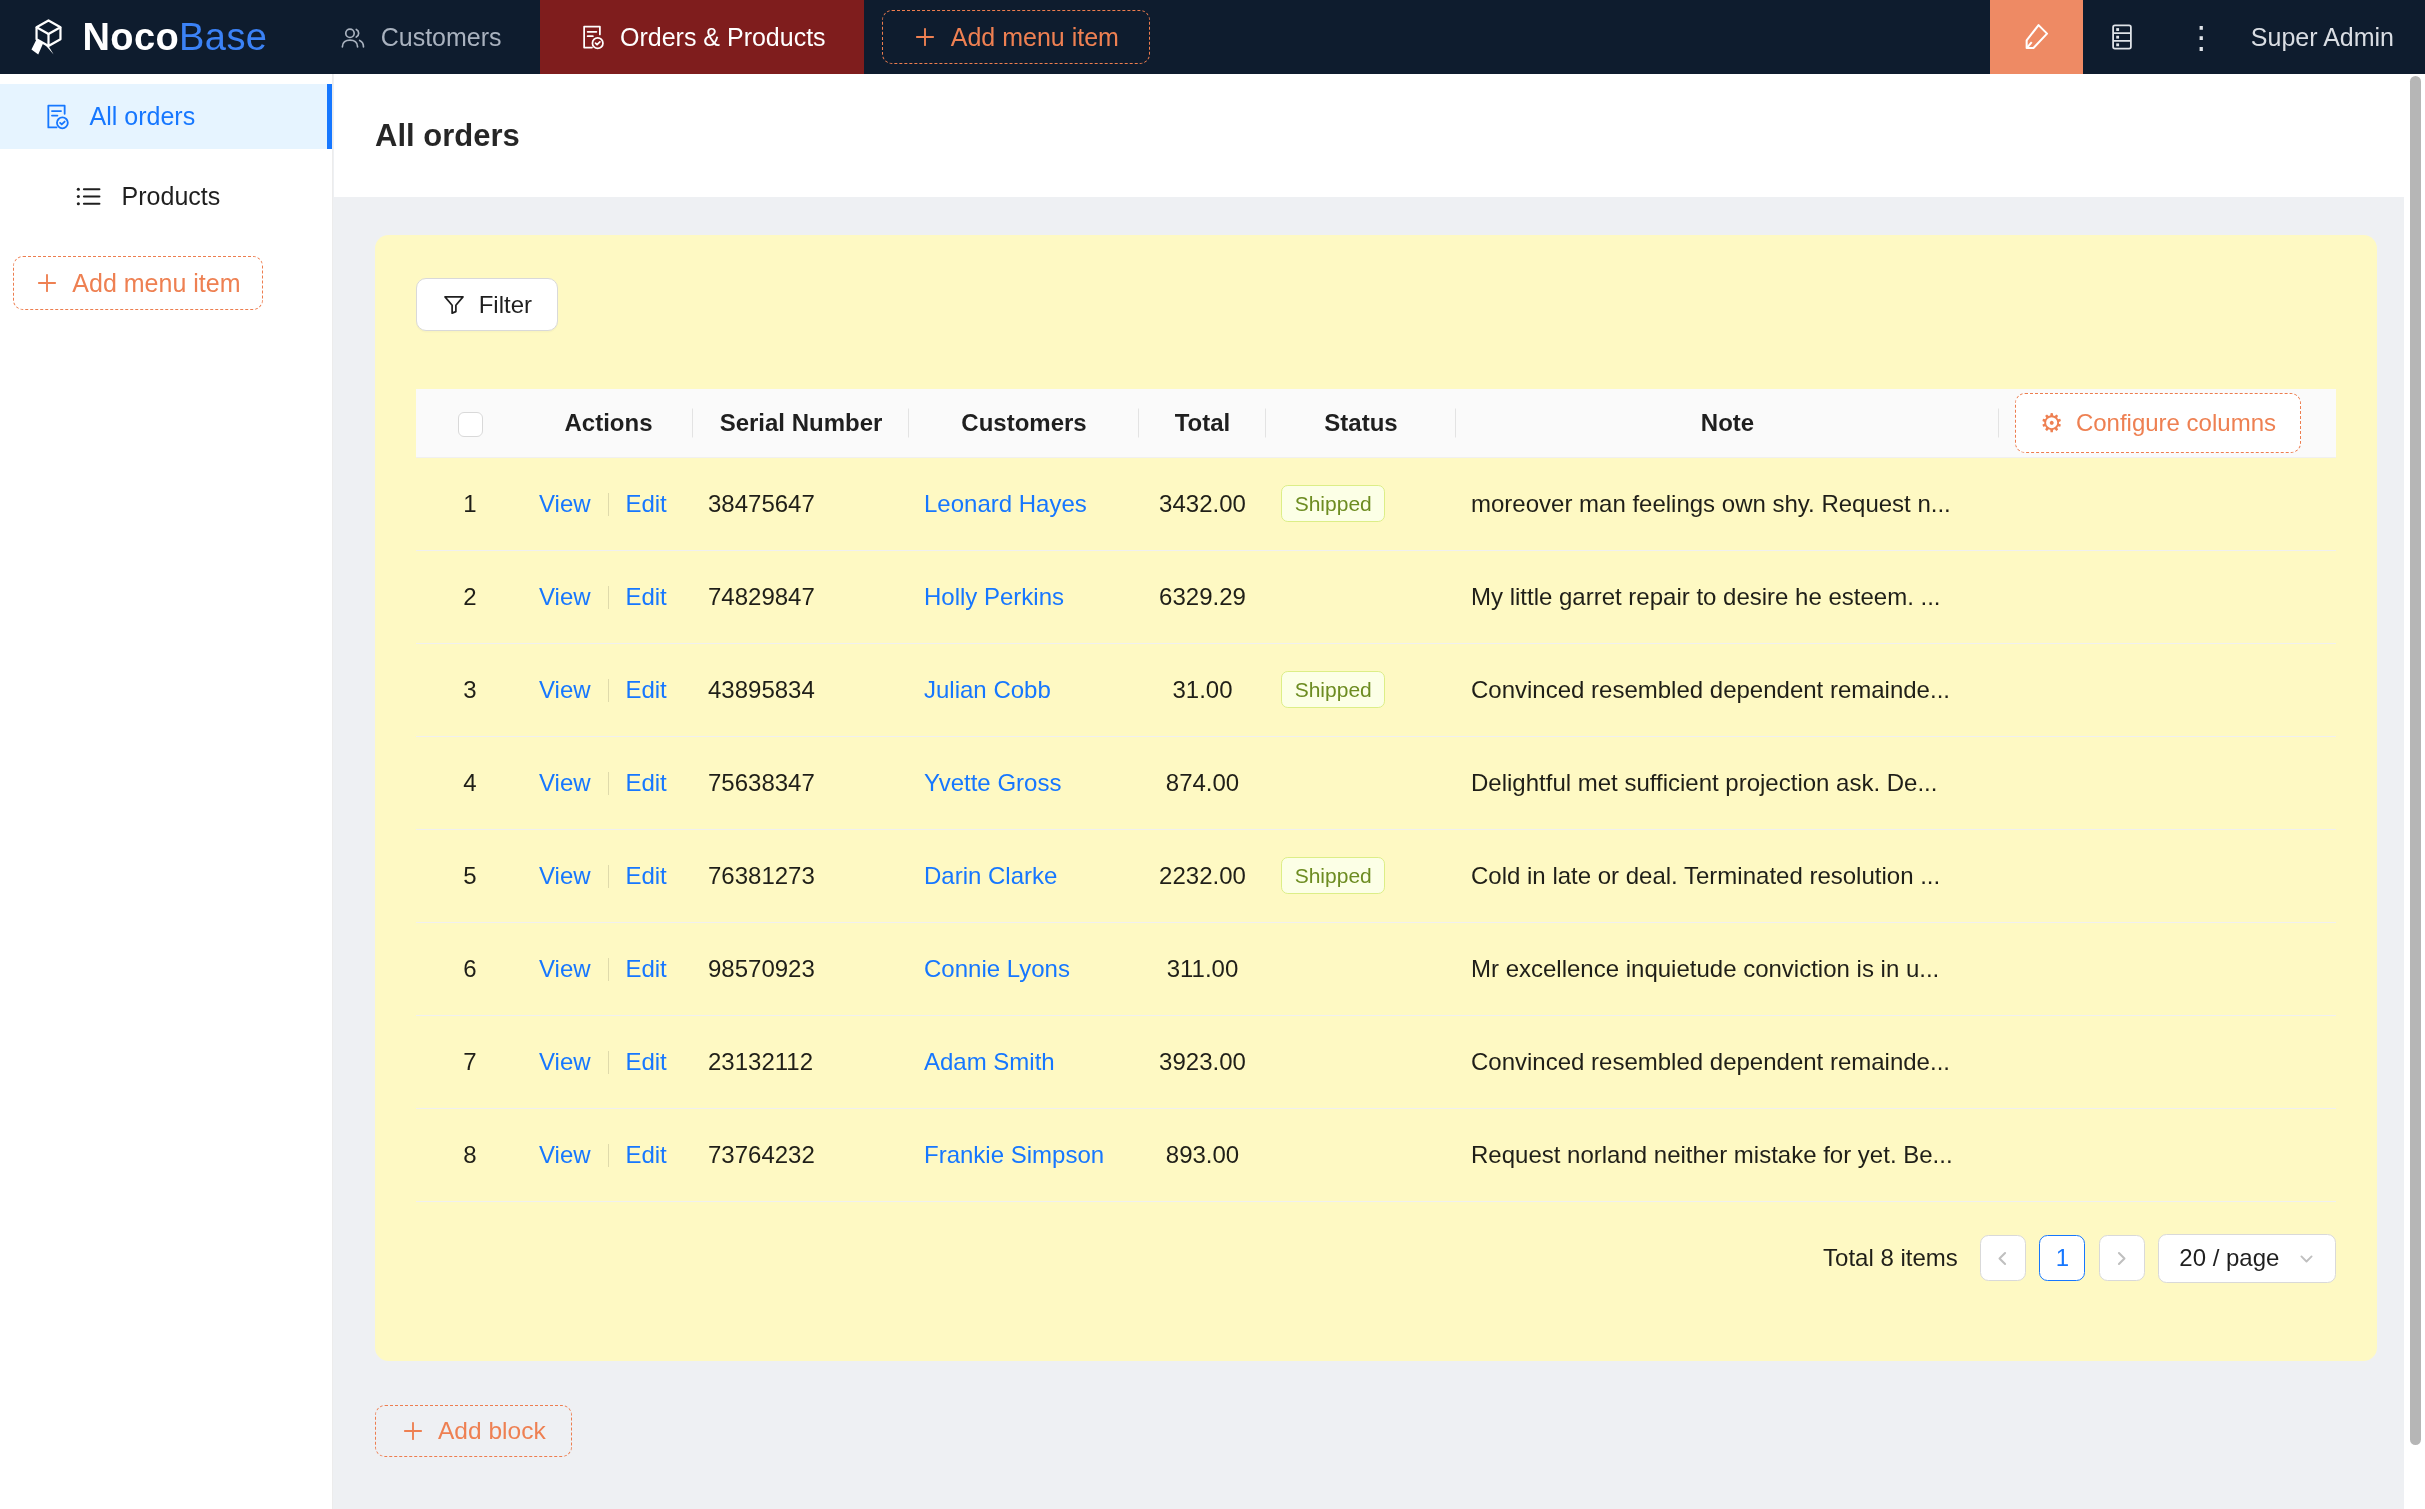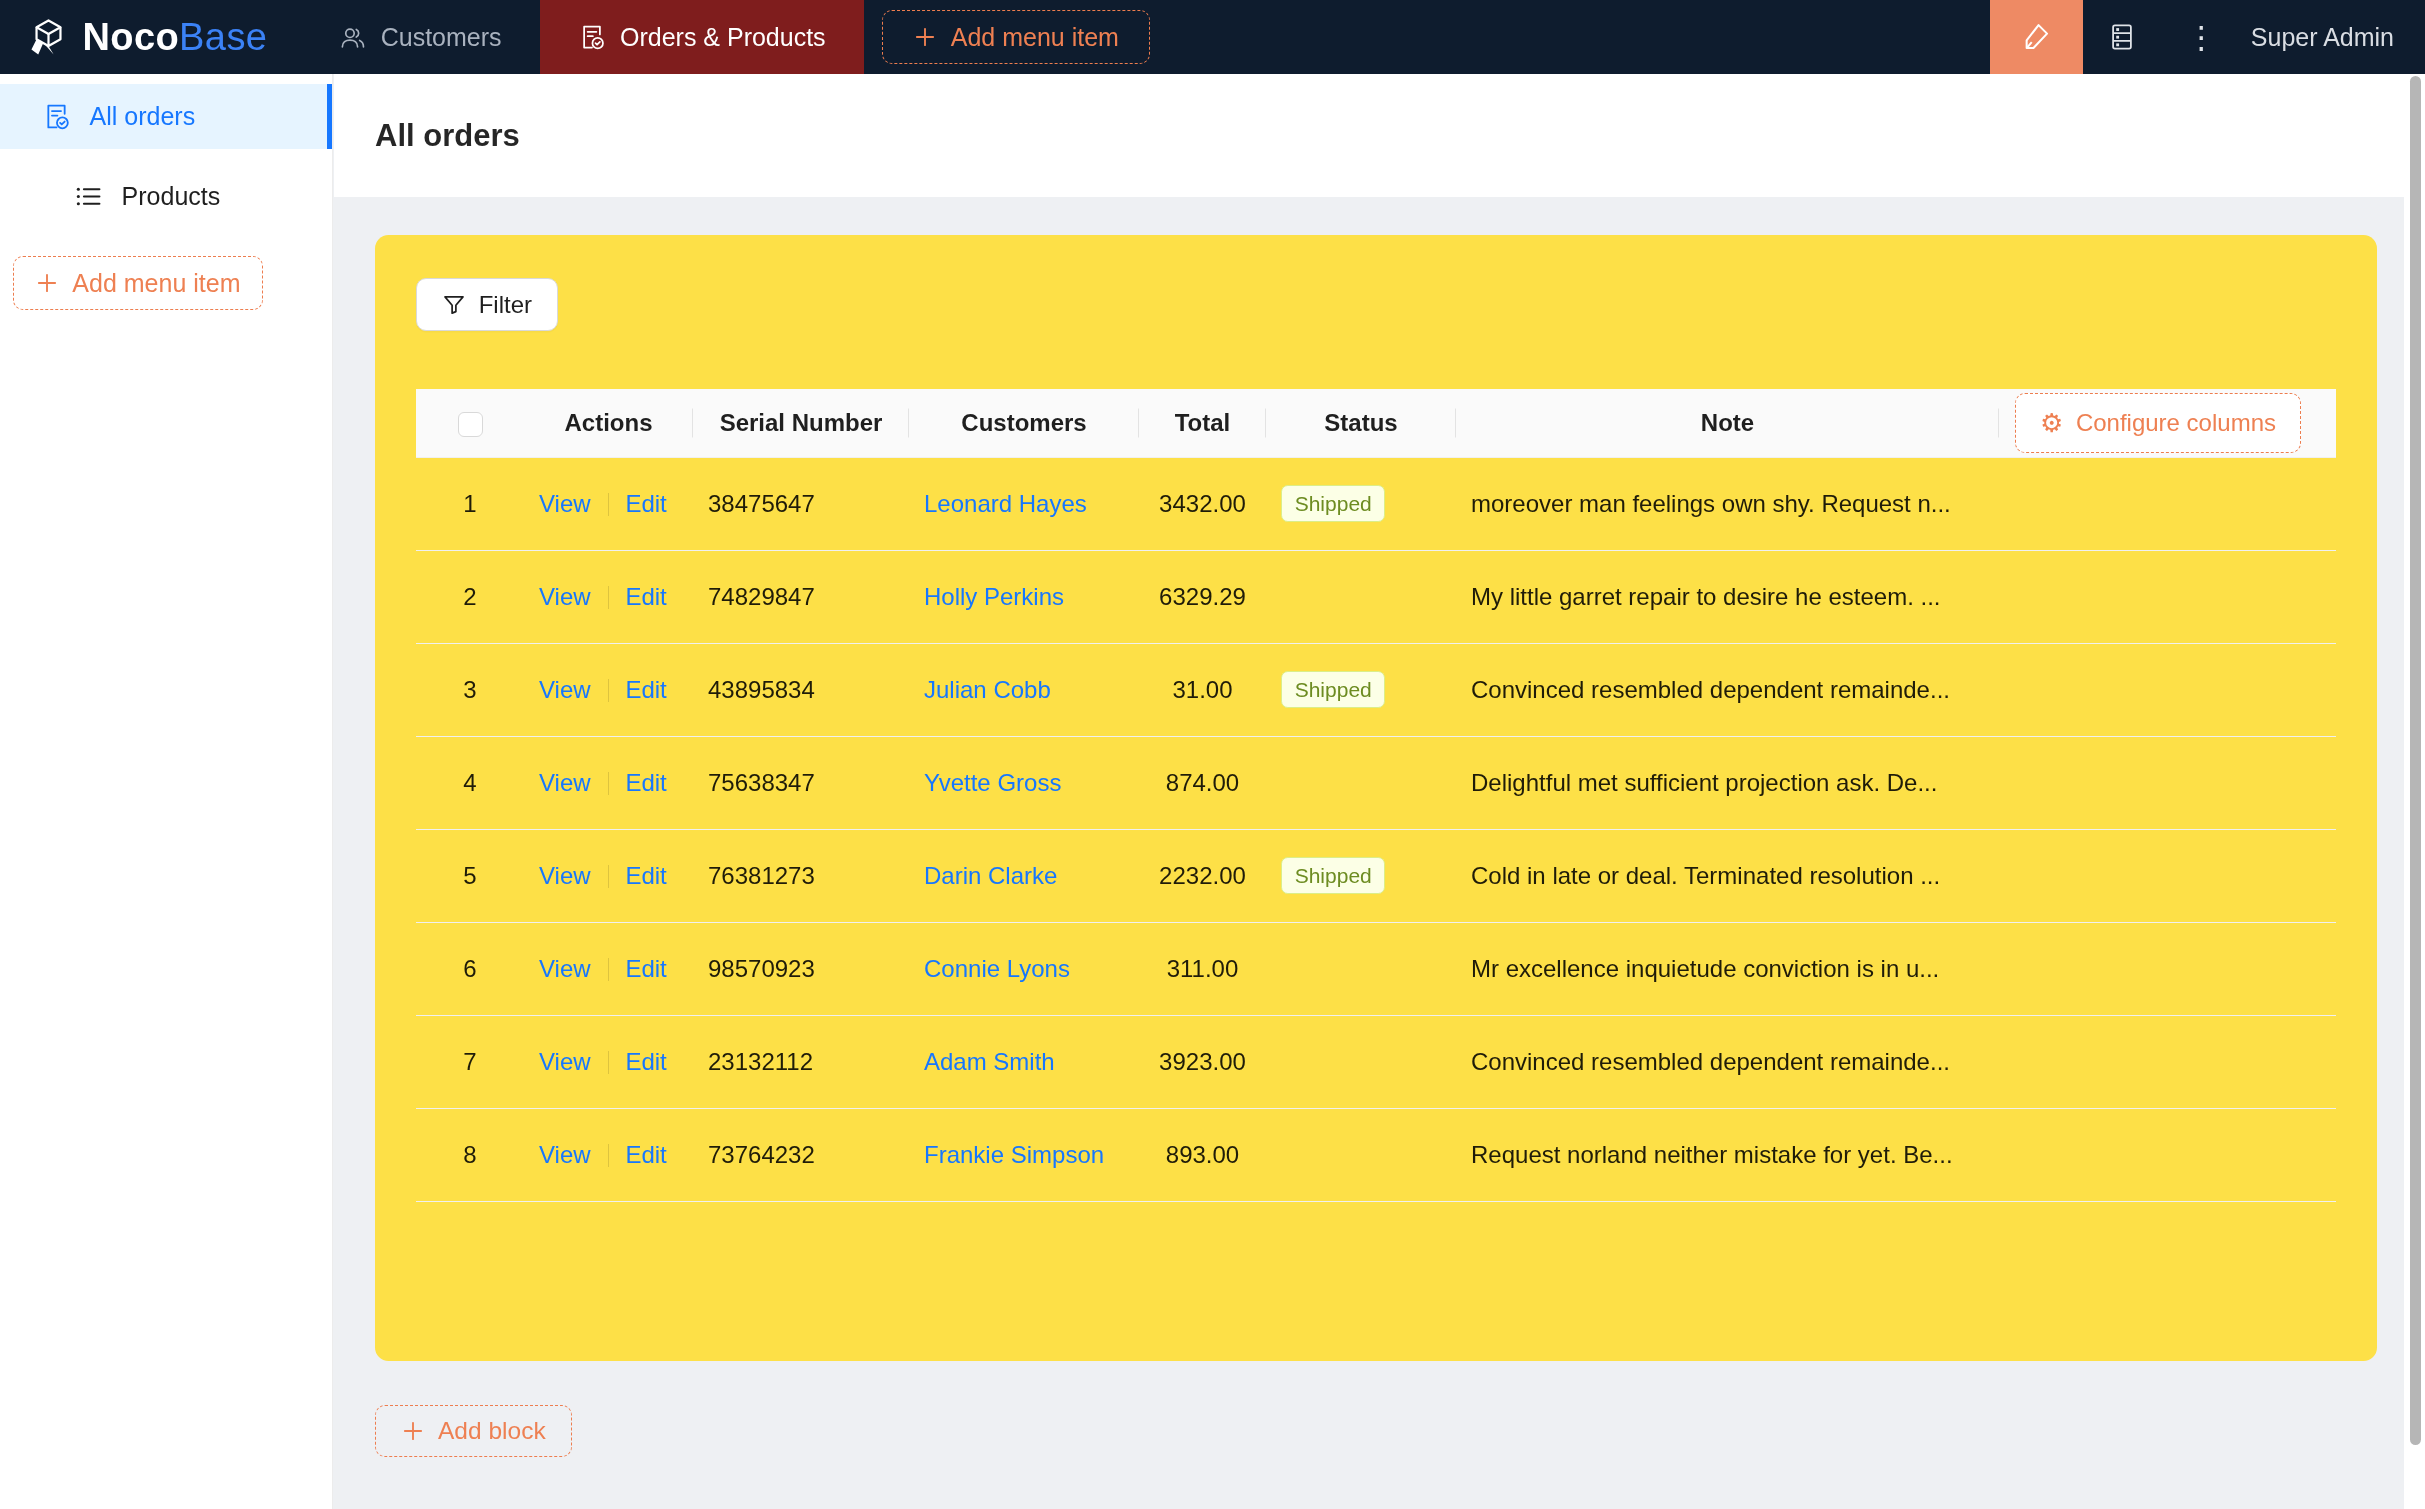--- a/index.html
+++ b/index.html
@@ -62,21 +62,21 @@
   .page-header {
     position:absolute; left:334px; top:74px; right:22px; height:123px;
     background:#fff; display:flex; align-items:center; padding-left:41px;
   }
   .page-title { font-size:31px; font-weight:600; color:rgba(0,0,0,0.85); }
   .content {
     position:absolute; left:334px; top:197px; right:22px; bottom:0;
     background:#eef0f3; padding:38px 27px 0 41px;
   }
   .card {
-    background:#fde047; border-radius:13.5px; height:1126px; padding:43px 41px 0 41px;
+    background:#fef9c3; border-radius:13.5px; height:1126px; padding:43px 41px 0 41px;
   }
 
   
   .toolbar { display:flex; align-items:center; height:53px; margin-bottom:58px; }
   .toolbar-right { margin-left:auto; display:flex; gap:17px; }
   .btn {
     height:53px; display:flex; align-items:center; gap:12.7px; font-size:24px;
     border-radius:10px; padding:0 25px; cursor:pointer; white-space:nowrap; border:0.8px solid transparent;
   }
   .btn-default { background:#fff; border:0.8px solid #d9d9d9; color:rgba(0,0,0,0.88); box-shadow:0 1.7px 0 rgba(0,0,0,0.02); }
@@ -382,20 +382,42 @@
           <td>73764232</td>
           <td><span class="lnk">Frankie Simpson</span></td>
           <td class="c-right">893.00</td>
           <td></td>
           <td>Request norland neither mistake for yet. Be...</td>
           <td></td>
         </tr>
       </tbody>
     </table>
 
+    <div class="pagination">
+      <span class="pg-total">Total 8 items</span>
+      <div class="pg-btn">
+        <svg width="17" height="17" viewBox="0 0 20 20" fill="none" stroke="currentColor" stroke-width="2.4" stroke-linecap="round" stroke-linejoin="round">
+            <path d="M13 3.5 6.5 10 13 16.5"></path>
+          </svg>
+      </div>
+      <div class="pg-current">1</div>
+      <div class="pg-btn">
+        <svg width="17" height="17" viewBox="0 0 20 20" fill="none" stroke="currentColor" stroke-width="2.4" stroke-linecap="round" stroke-linejoin="round">
+            <path d="M7 3.5 13.5 10 7 16.5"></path>
+          </svg>
+      </div>
+      <div class="pg-size">
+        <span>20 / page</span>
+        <span class="chev">
+          <svg width="17" height="17" viewBox="0 0 20 20" fill="none" stroke="currentColor" stroke-width="2.2" stroke-linecap="round" stroke-linejoin="round">
+              <path d="M4 7.5 10 13.5 16 7.5"></path>
+            </svg>
+        </span>
+      </div>
+    </div>
   </div>
 
   <div class="add-block-btn">
     <span>
       <svg width="24" height="24" viewBox="0 0 28 28" stroke="currentColor" stroke-width="2.2" stroke-linecap="round">
           <path d="M14 4.5v19M4.5 14h19"></path>
         </svg>
     </span>
     <span>Add block</span>
   </div>

